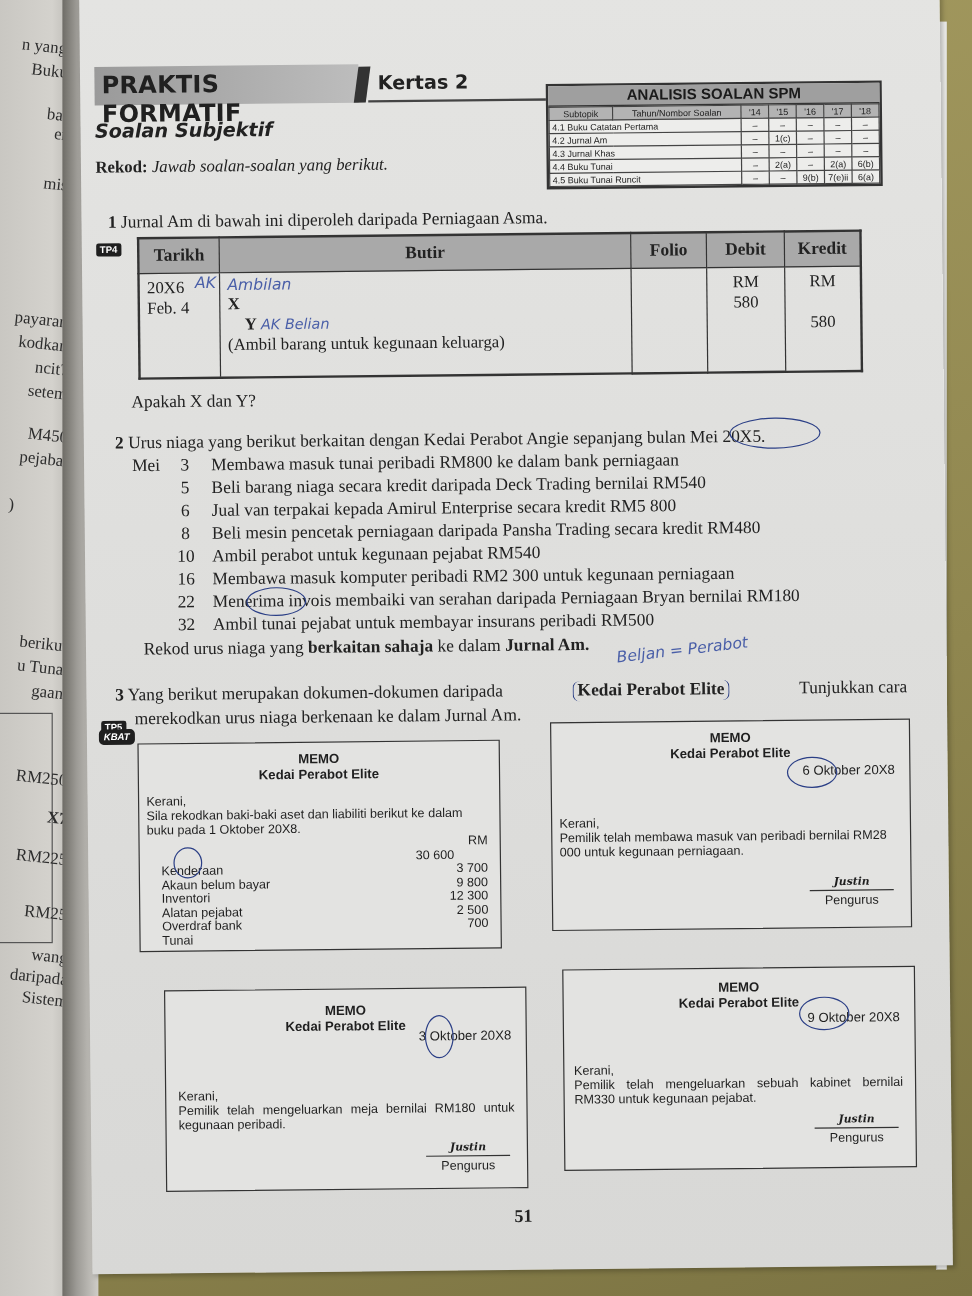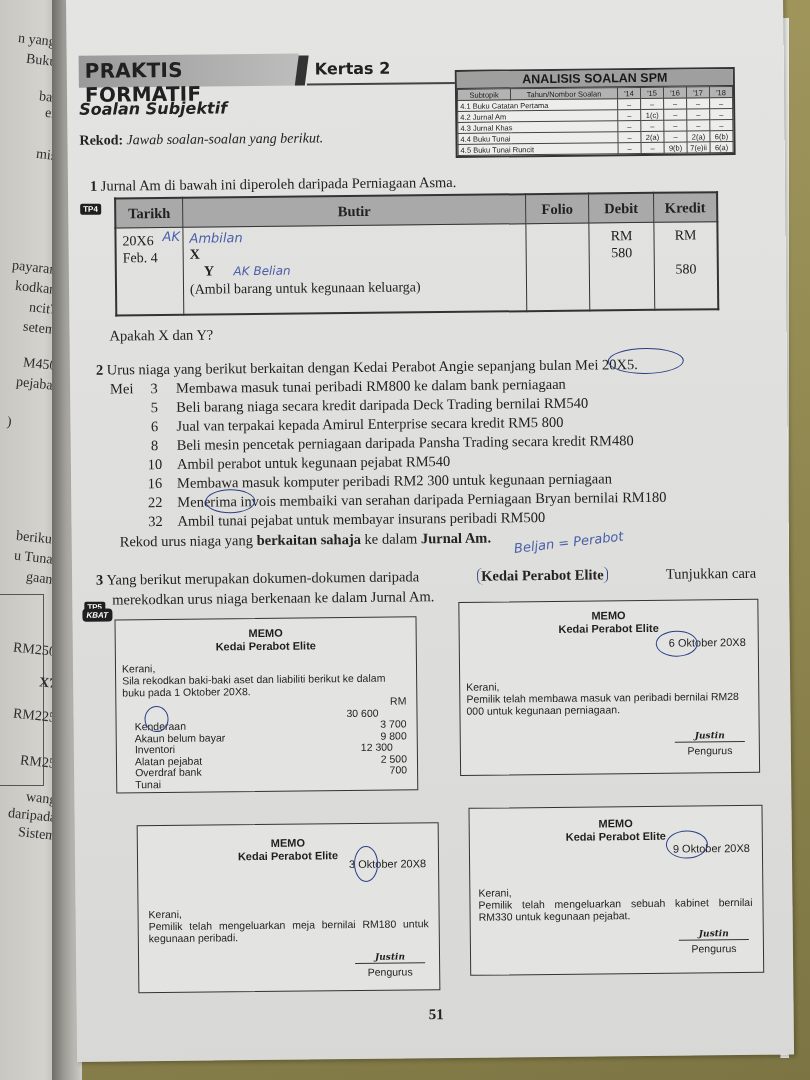--- a/index.html
+++ b/index.html
@@ -182,21 +182,21 @@
           <span>20X6</span>
           <span class="hand" style="position:absolute;left:40px;top:-4px;font-size:13px">AK</span>
         </div>
         <div>Feb. 4</div>
       </td>
       <td>
         <div class="hand" style="font-size:13px;line-height:14px">Ambilan</div>
         <div style="font-weight:bold">X</div>
         <div style="padding-left:14px">
           <span style="font-weight:bold">Y</span>
-          <span class="hand" style="font-size:12px;margin-left:16px">AK Belian</span>
+          <span class="hand" style="font-size:12px;margin-left:0">AK Belian</span>
         </div>
         <div>(Ambil barang untuk kegunaan keluarga)</div>
       </td>
       <td></td>
       <td class="num-r">
         <div>RM</div>
         <div>580</div>
       </td>
       <td class="num-r">
         <div>RM</div>
@@ -281,21 +281,21 @@
     <div class="items" style="padding:0 10px 0 18px">
       <span></span>
         <span style="text-align:right">RM</span>
       <span></span>
         <span style="">30 600</span>
       <span>Kenderaan</span>
         <span style="text-align:right">3 700</span>
       <span>Akaun belum bayar</span>
         <span style="text-align:right">9 800</span>
       <span>Inventori</span>
-        <span style="text-align:center">12 300</span>
+        <span style="text-align:right">12 300</span>
       <span>Alatan pejabat</span>
         <span style="text-align:right">2 500</span>
       <span>Overdraf bank</span>
         <span style="text-align:right">700</span>
       <span>Tunai</span>
         <span></span>
     </div>
     <div class="circ" style="left:28px;top:86px;width:22px;height:24px"></div>
   </div>
 

